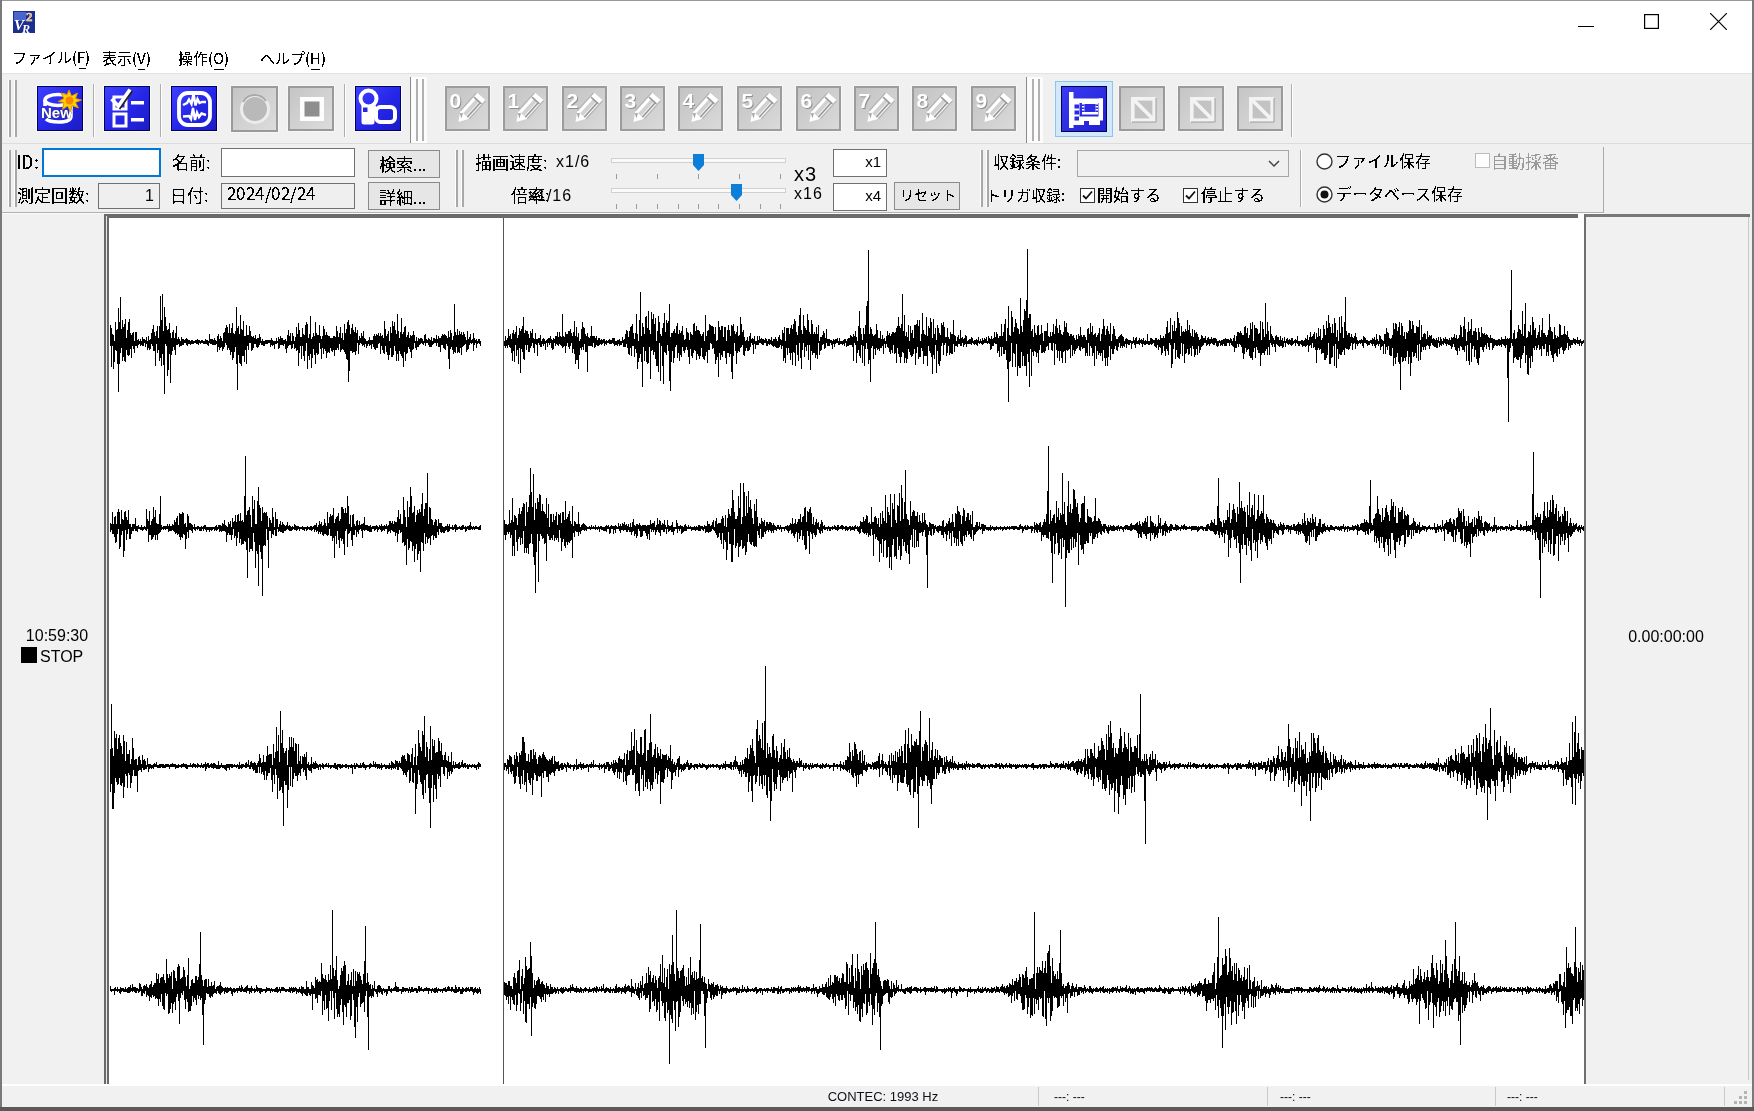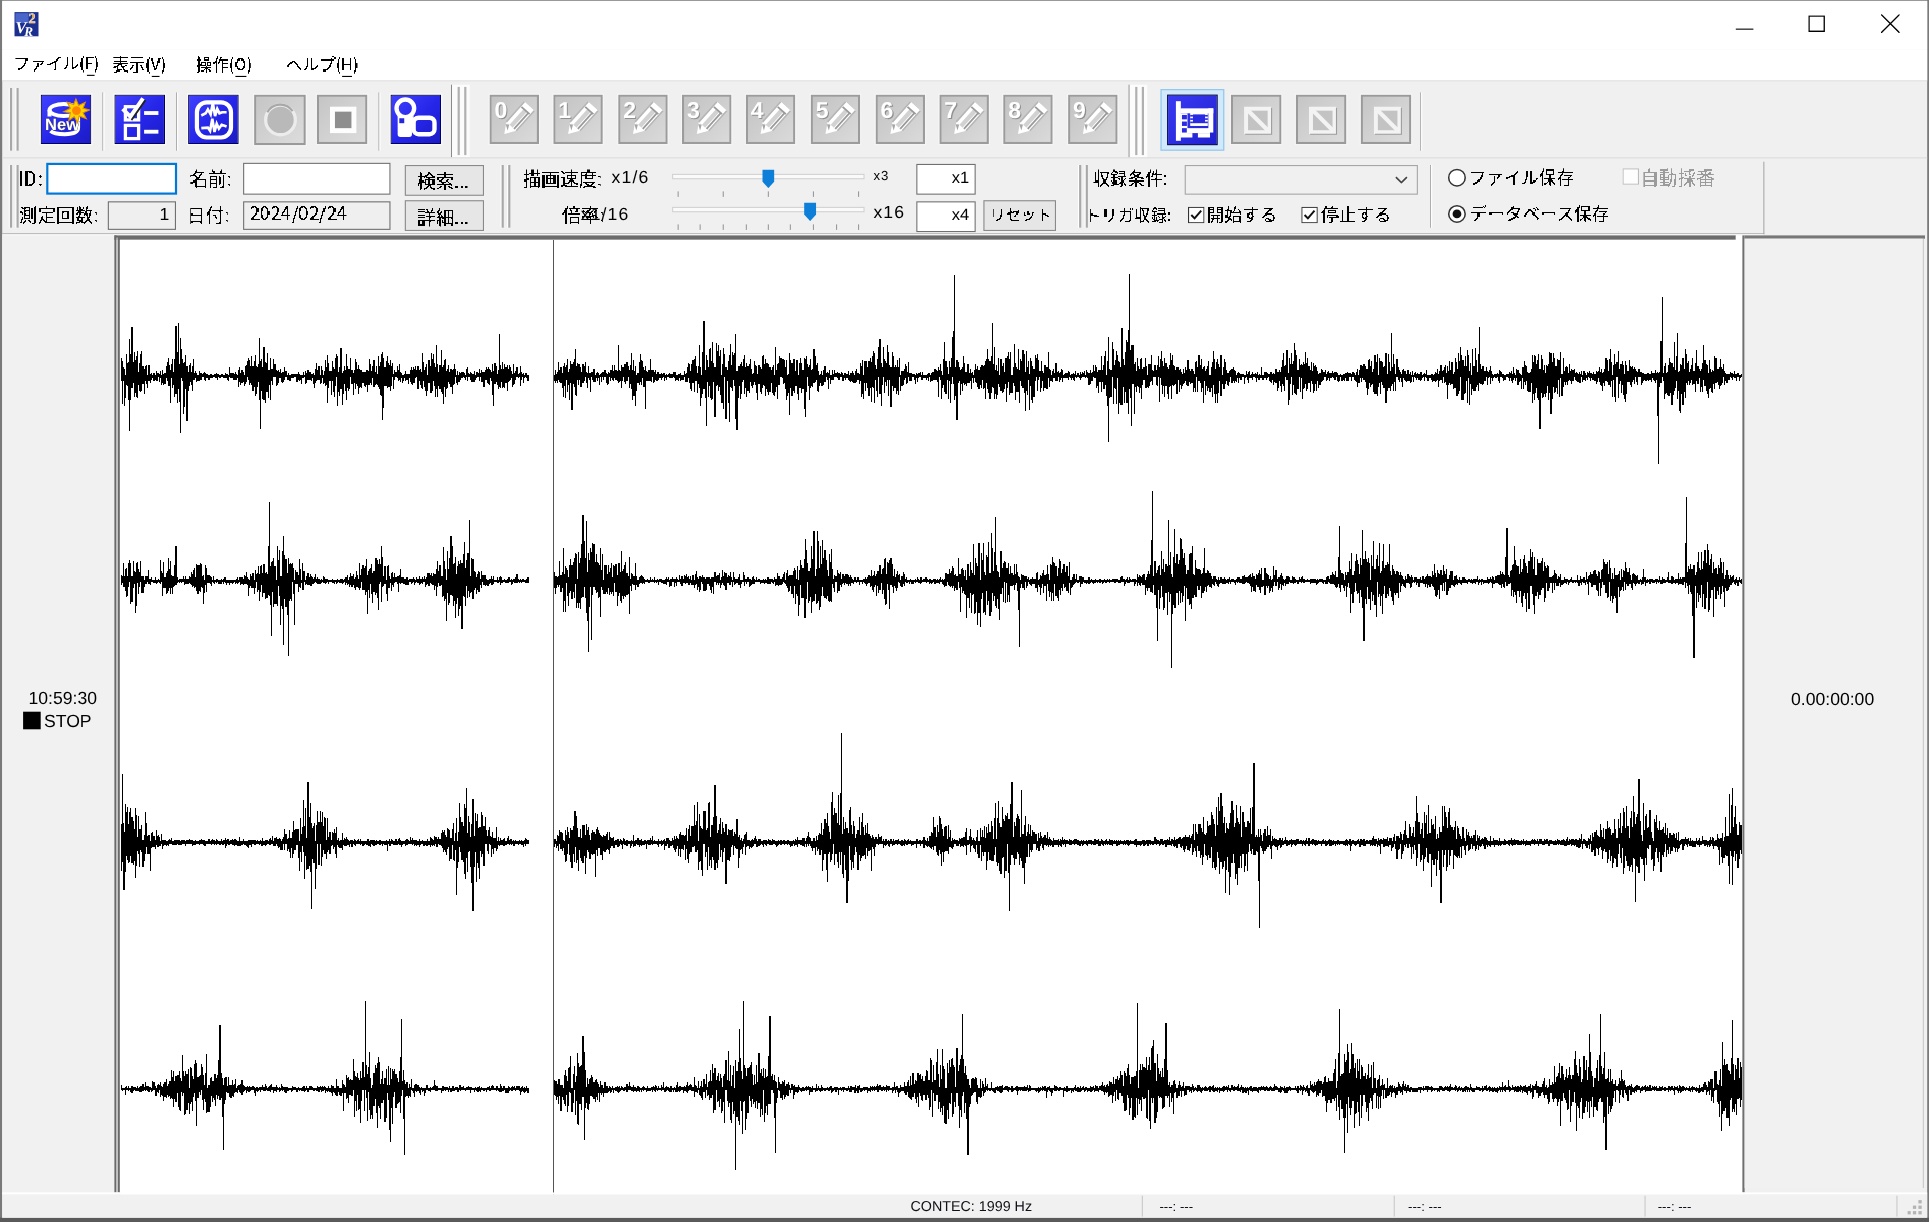--- a/index.html
+++ b/index.html
@@ -394,21 +394,21 @@
 <div class="abs" style="left:693px;top:154px;width:11px;height:17px">
       <svg width="11" height="17" viewBox="0 0 11 17">
         <path d="M0 0H11V11L5.5 17L0 11Z" fill="#0e7fd8"></path>
       </svg>
     </div>
 <div class="abs" style="left:616px;top:174px;width:1px;height:5px;background:#9a9a9a"></div>
 <div class="abs" style="left:657px;top:174px;width:1px;height:5px;background:#9a9a9a"></div>
 <div class="abs" style="left:698px;top:174px;width:1px;height:5px;background:#9a9a9a"></div>
 <div class="abs" style="left:739px;top:174px;width:1px;height:5px;background:#9a9a9a"></div>
 <div class="abs" style="left:780px;top:174px;width:1px;height:5px;background:#9a9a9a"></div>
-<div class="abs" style="left:794px;top:153px;width:30px;height:18px;font-size:12px;letter-spacing:1px">x3</div>
+<div class="abs" style="left:794px;top:163px;width:30px;height:18px;font-size:20px;letter-spacing:1px">x3</div>
 <div class="abs" style="left:833px;top:149px;width:54px;height:28px;background:#fff;border:1px solid #707070"></div>
 <div class="abs" style="left:833px;top:149px;width:48px;height:28px;line-height:26px;text-align:right;font-size:15px">x1</div>
 <div class="abs" style="left:511px;top:187px;width:37px;height:17px">
       <svg width="37" height="17" viewBox="0 0 37 17" shape-rendering="crispEdges">
         <path fill="#000" d="M4 0h1v1h-1zM10 0h2v1h-2zM25 0h1v1h-1zM4 1h1v1h-1zM10 1h2v1h-2zM25 1h1v1h-1zM3 2h2v1h-2zM6 2h10v1h-10zM18 2h15v1h-15zM3 3h1v1h-1zM7 3h1v1h-1zM13 3h1v1h-1zM24 3h2v1h-2zM2 4h2v1h-2zM7 4h2v1h-2zM13 4h1v1h-1zM19 4h1v1h-1zM23 4h2v1h-2zM30 4h2v1h-2zM2 5h2v1h-2zM8 5h1v1h-1zM12 5h2v1h-2zM19 5h2v1h-2zM22 5h2v1h-2zM26 5h2v1h-2zM29 5h2v1h-2zM1 6h3v1h-3zM8 6h1v1h-1zM21 6h1v1h-1zM23 6h4v1h-4zM29 6h1v1h-1zM35 6h2v1h-2zM0 7h2v1h-2zM3 7h1v1h-1zM5 7h11v1h-11zM24 7h2v1h-2zM27 7h1v1h-1zM36 7h1v1h-1zM3 8h1v1h-1zM20 8h2v1h-2zM24 8h1v1h-1zM27 8h4v1h-4zM3 9h1v1h-1zM18 9h3v1h-3zM22 9h7v1h-7zM30 9h2v1h-2zM3 10h1v1h-1zM7 10h8v1h-8zM18 10h1v1h-1zM22 10h4v1h-4zM28 10h1v1h-1zM31 10h2v1h-2zM3 11h1v1h-1zM7 11h1v1h-1zM14 11h1v1h-1zM25 11h1v1h-1zM3 12h1v1h-1zM7 12h1v1h-1zM14 12h1v1h-1zM18 12h15v1h-15zM3 13h1v1h-1zM7 13h1v1h-1zM14 13h1v1h-1zM25 13h1v1h-1zM35 13h2v1h-2zM3 14h1v1h-1zM7 14h1v1h-1zM14 14h1v1h-1zM25 14h1v1h-1zM36 14h1v1h-1zM3 15h1v1h-1zM7 15h8v1h-8zM25 15h1v1h-1zM3 16h1v1h-1zM7 16h1v1h-1zM14 16h1v1h-1zM25 16h1v1h-1z"></path>
       </svg>
     </div>
 <div class="abs" style="left:528px;top:187px;width:60px;height:18px;font-size:16px;letter-spacing:1px">x1/16</div>
 <div class="abs" style="left:611px;top:188px;width:175px;height:5px;background:#fafafa;border:1px solid #d0d0d0"></div>
 <div class="abs" style="left:731px;top:184px;width:11px;height:17px">
@@ -540,21 +540,21 @@
           </g>
 <g transform="translate(0,990)">
             <path d="M110 -4V1M111 -1V2M112 -1V1M113 -1V1M114 -2V5M115 -3V1M116 -1V1M117 -3V2M118 -1V1M119 -1V3M120 -3V4M121 -2V2M122 -2V1M123 -2V2M124 -1V2M125 -3V2M126 -1V2M127 -2V3M128 -3V3M129 -3V3M130 -5V2M131 -2V1M132 -6V2M133 -3V1M134 -3V2M135 -3V3M136 -2V3M137 -2V1M138 -1V3M139 -7V2M140 -6V1M141 -3V6M142 -1V6M143 -4V3M144 -5V4M145 -4V1M146 -6V7M147 -3V5M148 -2V6M149 -5V11M150 -6V7M151 -9V8M152 -3V5M153 -5V7M154 -7V6M155 -7V9M156 -17V8M157 -11V9M158 -16V16M159 -7V9M160 -12V12M161 -13V4M162 -13V16M163 -16V19M164 -10V20M165 -7V3M166 -31V6M167 -16V4M168 -12V24M169 -16V23M170 -14V19M171 -18V13M172 -1V23M173 -20V14M174 -19V12M175 -12V20M176 -9V7M177 -23V4M178 -26V11M179 -24V34M180 -11V8M181 -12V3M182 -13V5M183 -23V1M184 -20V10M185 -13V19M186 -4V9M187 -15V12M188 -32V22M189 -1V21M190 -4V21M191 -10V16M192 -11V6M193 -7V12M194 -7V8M195 -14V10M196 -14V15M197 -10V5M198 -13V9M199 -26V6M200 -58V10M201 -15V8M202 -10V25M203 -4V55M204 -10V14M205 -11V10M206 -11V3M207 -3V4M208 -11V4M209 -4V7M210 -4V8M211 -8V6M212 -4V7M213 -5V4M214 -9V3M215 -1V3M216 -3V4M217 -4V1M218 -4V3M219 -5V4M220 -8V5M221 -4V3M222 -3V2M223 -2V1M224 -2V4M225 -3V2M226 -2V3M227 -3V3M228 -2V2M229 -2V1M230 -3V1M231 -2V4M232 -1V6M233 -2V2M234 -2V3M235 -1V2M236 -2V1M237 -2V3M238 -2V1M239 -4V1M240 -2V2M241 -5V2M242 -3V1M243 -1V2M244 -2V2M245 -3V2M246 -4V3M247 -5V1M248 -2V1M249 -2V4M250 -2V2M251 -4V3M252 -2V1M253 -1V1M254 -2V3M255 -1V2M256 -5V1M257 -3V2M258 -2V1M259 -2V3M260 -2V4M261 -2V2M262 -1V2M263 -1V1M264 -1V1M265 -1V3M266 -3V2M267 -2V1M268 -2V1M269 -2V1M270 -1V3M271 -2V1M272 -1V2M273 -1V1M274 -1V2M275 -2V2M276 -3V2M277 -3V3M278 -1V2M279 -3V1M280 -1V3M281 -3V1M282 -3V1M283 -3V1M284 -2V1M285 -1V2M286 -1V2M287 -1V1M288 -1V2M289 -3V2M290 -2V3M291 -3V1M292 -2V3M293 -3V2M294 -2V2M295 -3V1M296 -2V4M297 -1V2M298 -1V3M299 -3V2M300 -1V3M301 -4V4M302 -3V6M303 -3V3M304 -1V4M305 -1V5M306 -9V6M307 -3V6M308 -3V3M309 -1V5M310 -1V6M311 -8V4M312 -5V20M313 -4V4M314 -2V4M315 -13V9M316 -10V8M317 -11V13M318 -8V5M319 -9V5M320 -8V6M321 -27V1M322 -16V25M323 -12V11M324 -11V20M325 -15V5M326 -10V19M327 -8V18M328 -16V31M329 -10V11M330 -25V1M331 -11V20M332 -80V1M333 -22V8M334 -14V29M335 -20V3M336 -34V19M337 -10V27M338 -1V24M339 -4V27M340 -15V15M341 -22V9M342 -19V22M343 -24V35M344 -29V15M345 -25V17M346 -5V27M347 -9V13M348 -16V13M349 -5V10M350 -10V30M351 -18V26M352 -4V4M353 -21V10M354 -4V37M355 -19V48M356 -9V17M357 -18V32M358 -16V7M359 -18V3M360 -14V17M361 -10V14M362 -6V13M363 -16V12M364 -29V22M365 -64V6M366 -7V1M367 -17V27M368 -8V60M369 -5V7M370 -6V6M371 -1V8M372 -5V6M373 -2V7M374 -9V1M375 -1V2M376 -1V4M377 -4V7M378 -5V2M379 -5V3M380 -4V2M381 -2V4M382 -1V5M383 -2V1M384 -1V3M385 -1V2M386 -1V6M387 -1V4M388 -4V1M389 -4V1M390 -1V2M391 -2V3M392 -1V1M393 -2V1M394 -3V1M395 -8V1M396 -4V2M397 -3V2M398 -3V2M399 -1V1M400 -1V1M401 -1V4M402 -3V2M403 -3V2M404 -2V1M405 -2V2M406 -2V1M407 -2V1M408 -1V3M409 -3V1M410 -1V3M411 -3V2M412 -3V2M413 -1V2M414 -2V1M415 -2V1M416 -2V3M417 -1V3M418 -4V1M419 -4V2M420 -2V1M421 -3V1M422 -1V1M423 -1V2M424 -2V1M425 -2V1M426 -3V1M427 -2V1M428 -2V4M429 -2V1M430 -1V1M431 -1V3M432 -2V1M433 -1V2M434 -2V3M435 -2V3M436 -3V2M437 -1V3M438 -2V1M439 -1V1M440 -1V2M441 -1V1M442 -1V3M443 -2V1M444 -2V1M445 -3V2M446 -1V2M447 -3V1M448 -4V1M449 -3V1M450 -1V1M451 -3V2M452 -3V1M453 -1V2M454 -1V3M455 -5V3M456 -3V3M457 -1V2M458 -3V2M459 -3V1M460 -1V4M461 -1V4M462 -3V4M463 -2V2M464 -1V1M465 -2V2M466 -3V2M467 -2V1M468 -3V1M469 -1V2M470 -3V1M471 -3V1M472 -3V2M473 -1V5M474 -2V3M475 -3V2M476 -1V3M477 -2V4M478 -1V3M479 -3V2M480 -1V4M503 -13V6M504 -8V5M505 -7V6M506 -7V10M507 -5V7M508 -9V14M509 -9V6M510 -4V20M511 -4V7M512 -1V10M513 -13V14M514 -17V15M515 -12V5M516 -7V21M517 -19V15M518 -20V3M519 -30V4M520 -1V21M521 -14V13M522 -21V1M523 -6V24M524 -12V11M525 -33V32M526 -24V33M527 -20V14M528 -21V14M529 -22V19M530 -48V7M531 -34V46M532 -17V17M533 -2V13M534 -10V18M535 -5V19M536 -9V14M537 -10V6M538 -13V6M539 -11V7M540 -6V9M541 -8V12M542 -9V7M543 -6V10M544 -5V4M545 -2V12M546 -7V4M547 -4V5M548 -4V4M549 -1V7M550 -6V4M551 -3V4M552 -3V4M553 -1V3M554 -3V2M555 -2V4M556 -1V3M557 -3V1M558 -1V4M559 -1V1M560 -2V2M561 -3V3M562 -2V4M563 -3V3M564 -1V2M565 -3V1M566 -2V1M567 -1V2M568 -2V2M569 -2V1M570 -5V3M571 -3V1M572 -6V1M573 -3V1M574 -2V2M575 -2V2M576 -4V3M577 -2V2M578 -2V2M579 -1V3M580 -3V2M581 -2V3M582 -1V1M583 -1V3M584 -2V1M585 -3V2M586 -2V1M587 -1V1M588 -1V3M589 -3V2M590 -1V2M591 -1V2M592 -2V1M593 -2V3M594 -3V1M595 -2V2M596 -4V3M597 -3V1M598 -1V2M599 -3V1M600 -1V1M601 -4V2M602 -2V1M603 -6V1M604 -1V3M605 -2V3M606 -3V2M607 -2V1M608 -2V2M609 -1V3M610 -3V3M611 -1V1M612 -1V3M613 -2V1M614 -1V3M615 -4V3M616 -6V3M617 -2V2M618 -3V3M619 -3V2M620 -2V1M621 -2V4M622 -3V2M623 -2V2M624 -4V3M625 -6V4M626 -3V2M627 -4V1M628 -5V1M629 -4V2M630 -2V2M631 -11V7M632 -4V3M633 -3V3M634 -1V4M635 -7V1M636 -1V5M637 -3V6M638 -7V8M639 -2V10M640 -9V3M641 -5V8M642 -14V1M643 -2V6M644 -6V5M645 -7V10M646 -17V8M647 -7V8M648 -23V5M649 -15V22M650 -19V19M651 -8V1M652 -12V12M653 -15V11M654 -7V16M655 -14V9M656 -10V22M657 -2V20M658 -12V12M659 -14V31M660 -26V1M661 -8V11M662 -35V16M663 -7V13M664 -22V28M665 -3V31M666 -13V12M667 -21V23M668 -1V20M669 -26V74M670 -16V25M671 -25V29M672 -55V33M673 -28V11M674 -16V20M675 -9V41M676 -80V12M677 -22V11M678 -19V37M679 -12V27M680 -19V22M681 -20V6M682 -22V11M683 -25V16M684 -14V9M685 -4V14M686 -13V12M687 -5V17M688 -22V11M689 -6V18M690 -33V13M691 -15V25M692 -18V18M693 -12V24M694 -19V1M695 -10V30M696 -18V22M697 -11V15M698 -12V24M699 -30V14M700 -66V14M701 -12V1M702 -14V1M703 -8V4M704 -13V26M705 -7V58M706 -6V13M707 -1V8M708 -11V1M709 -6V2M710 -5V8M711 -7V10M712 -6V5M713 -8V9M714 -3V7M715 -5V5M716 -5V6M717 -6V6M718 -4V1M719 -1V4M720 -5V1M721 -3V9M722 -4V5M723 -2V3M724 -2V3M725 -2V4M726 -4V3M727 -2V1M728 -1V2M729 -1V3M730 -2V2M731 -1V2M732 -2V1M733 -3V2M734 -2V1M735 -3V1M736 -2V5M737 -2V3M738 -1V3M739 -3V3M740 -1V1M741 -1V3M742 -5V2M743 -1V2M744 -3V1M745 -1V2M746 -1V3M747 -4V2M748 -2V2M749 -1V1M750 -1V2M751 -1V1M752 -2V1M753 -1V2M754 -2V2M755 -3V1M756 -3V4M757 -1V3M758 -1V2M759 -2V1M760 -2V3M761 -2V1M762 -1V5M763 -1V1M764 -2V1M765 -1V2M766 -2V1M767 -2V3M768 -2V1M769 -1V1M770 -1V2M771 -3V1M772 -1V3M773 -3V3M774 -3V3M775 -2V1M776 -2V1M777 -2V4M778 -4V4M779 -1V2M780 -3V4M781 -4V1M782 -1V3M783 -1V3M784 -1V2M785 -2V1M786 -2V2M787 -2V1M788 -2V1M789 -2V4M790 -1V2M791 -3V3M792 -2V1M793 -3V2M794 -2V1M795 -3V2M796 -2V1M797 -3V1M798 -5V3M799 -3V3M800 -4V1M801 -2V2M802 -2V2M803 -3V1M804 -2V2M805 -2V1M806 -4V3M807 -3V1M808 -3V2M809 -3V1M810 -1V1M811 -2V4M812 -2V2M813 -6V1M814 -2V4M815 -3V1M816 -3V3M817 -1V7M818 -1V4M819 -4V3M820 -2V2M821 -2V2M822 -6V4M823 -3V5M824 -3V5M825 -6V3M826 -8V7M827 -3V8M828 -12V9M829 -4V10M830 -15V7M831 -5V4M832 -8V9M833 -7V13M834 -15V7M835 -15V16M836 -13V4M837 -14V6M838 -9V10M839 -12V11M840 -7V5M841 -12V10M842 -17V10M843 -16V5M844 -8V8M845 -8V19M846 -28V16M847 -26V1M848 -6V25M849 -22V4M850 -8V11M851 -25V5M852 -36V5M853 -14V18M854 -2V12M855 -22V21M856 -9V17M857 -36V24M858 -21V15M859 -18V31M860 -1V32M861 -24V19M862 -15V27M863 -26V13M864 -20V14M865 -27V4M866 -28V25M867 -22V23M868 -20V12M869 -2V16M870 -37V4M871 -16V15M872 -22V35M873 -27V19M874 -31V25M875 -68V6M876 -27V3M877 -15V22M878 -21V13M879 -13V27M880 -9V60M881 -4V16M882 -1V14M883 -9V6M884 -10V5M885 -10V4M886 -9V3M887 -11V3M888 -10V12M889 -4V14M890 -1V7M891 -9V8M892 -1V7M893 -7V2M894 -5V6M895 -2V4M896 -10V3M897 -3V1M898 -5V2M899 -1V1M900 -1V2M901 -6V1M902 -1V2M903 -1V3M904 -1V4M905 -2V4M906 -2V1M907 -3V2M908 -2V2M909 -3V3M910 -3V4M911 -4V3M912 -1V1M913 -2V1M914 -3V1M915 -3V1M916 -3V2M917 -2V3M918 -2V1M919 -1V1M920 -3V3M921 -1V2M922 -1V1M923 -2V1M924 -3V2M925 -3V5M926 -2V2M927 -2V1M928 -2V2M929 -2V1M930 -2V2M931 -3V2M932 -2V2M933 -2V2M934 -4V1M935 -1V3M936 -4V2M937 -3V2M938 -1V1M939 -1V1M940 -1V1M941 -1V2M942 -1V3M943 -1V2M944 -2V4M945 -1V3M946 -2V2M947 -1V1M948 -3V2M949 -2V1M950 -3V2M951 -1V8M952 -2V3M953 -2V1M954 -3V2M955 -1V3M956 -1V6M957 -1V4M958 -1V1M959 -4V2M960 -3V2M961 -2V1M962 -1V2M963 -2V2M964 -2V1M965 -1V1M966 -1V1M967 -1V7M968 -2V2M969 -1V2M970 -3V3M971 -1V2M972 -1V2M973 -1V1M974 -1V4M975 -1V2M976 -1V3M977 -2V1M978 -4V2M979 -1V2M980 -2V3M981 -1V3M982 -3V3M983 -1V2M984 -2V1M985 -3V1M986 -1V3M987 -2V2M988 -2V1M989 -1V3M990 -1V2M991 -3V3M992 -2V3M993 -2V2M994 -3V1M995 -1V3M996 -4V2M997 -3V2M998 -3V2M999 -1V3M1000 -3V1M1001 -4V2M1002 -6V2M1003 -3V3M1004 -4V5M1005 -2V3M1006 -4V4M1007 -5V3M1008 -3V7M1009 -7V6M1010 -6V5M1011 -5V13M1012 -11V6M1013 -5V3M1014 -9V11M1015 -9V1M1016 -12V9M1017 -8V10M1018 -10V4M1019 -16V4M1020 -13V6M1021 -3V13M1022 -16V20M1023 -15V20M1024 -12V19M1025 -19V5M1026 -23V8M1027 -13V24M1028 -5V17M1029 -11V8M1030 -11V28M1031 -12V25M1032 -12V26M1033 -16V8M1034 -78V24M1035 -1V9M1036 -17V14M1037 -23V10M1038 -17V20M1039 -23V7M1040 -20V9M1041 -19V8M1042 -29V26M1043 -17V27M1044 -22V1M1045 -29V29M1046 -17V36M1047 -37V8M1048 -39V13M1049 -45V8M1050 -24V31M1051 -7V26M1052 -32V21M1053 -19V6M1054 -14V8M1055 -16V7M1056 -11V8M1057 -19V18M1058 -11V17M1059 -27V16M1060 -60V6M1061 -17V8M1062 -4V6M1063 -6V16M1064 -2V4M1065 -4V12M1066 -4V8M1067 -7V23M1068 -8V4M1069 -5V3M1070 -1V8M1071 -4V6M1072 -7V6M1073 -4V2M1074 -2V7M1075 -3V2M1076 -6V2M1077 -1V6M1078 -3V5M1079 -3V5M1080 -3V1M1081 -3V3M1082 -2V2M1083 -2V4M1084 -5V1M1085 -3V3M1086 -1V2M1087 -2V1M1088 -1V2M1089 -4V3M1090 -4V2M1091 -2V3M1092 -1V4M1093 -2V2M1094 -1V1M1095 -2V2M1096 -3V2M1097 -2V2M1098 -1V2M1099 -2V1M1100 -3V3M1101 -2V1M1102 -3V2M1103 -4V3M1104 -1V3M1105 -2V2M1106 -1V2M1107 -2V3M1108 -1V1M1109 -2V4M1110 -1V2M1111 -2V2M1112 -3V3M1113 -3V2M1114 -2V1M1115 -3V1M1116 -2V3M1117 -4V1M1118 -1V2M1119 -1V3M1120 -4V1M1121 -2V2M1122 -3V2M1123 -2V1M1124 -2V1M1125 -3V2M1126 -5V2M1127 -1V2M1128 -2V3M1129 -4V1M1130 -2V4M1131 -1V3M1132 -2V4M1133 -1V4M1134 -2V2M1135 -1V5M1136 -2V1M1137 -3V2M1138 -3V2M1139 -1V3M1140 -2V2M1141 -2V2M1142 -2V2M1143 -1V3M1144 -2V4M1145 -2V1M1146 -2V2M1147 -3V1M1148 -2V1M1149 -3V1M1150 -2V2M1151 -3V1M1152 -2V2M1153 -1V2M1154 -2V2M1155 -3V1M1156 -2V2M1157 -1V2M1158 -2V2M1159 -5V2M1160 -3V1M1161 -2V1M1162 -1V3M1163 -1V3M1164 -3V4M1165 -2V3M1166 -2V1M1167 -1V2M1168 -3V4M1169 -1V4M1170 -2V4M1171 -2V2M1172 -3V1M1173 -2V2M1174 -1V1M1175 -1V1M1176 -1V1M1177 -1V1M1178 -3V1M1179 -1V2M1180 -3V4M1181 -1V1M1182 -4V2M1183 -3V1M1184 -2V5M1185 -4V2M1186 -2V1M1187 -1V3M1188 -3V2M1189 -4V4M1190 -1V6M1191 -7V1M1192 -4V2M1193 -5V3M1194 -3V4M1195 -6V3M1196 -4V2M1197 -6V7M1198 -7V5M1199 -9V6M1200 -7V4M1201 -7V1M1202 -5V7M1203 -6V6M1204 -11V6M1205 -12V11M1206 -6V21M1207 -6V13M1208 -10V10M1209 -7V10M1210 -7V13M1211 -7V9M1212 -15V9M1213 -18V11M1214 -27V8M1215 -1V20M1216 -7V5M1217 -33V16M1218 -73V28M1219 -12V10M1220 -14V18M1221 -15V26M1222 -32V58M1223 -25V26M1224 -26V14M1225 -41V40M1226 -34V7M1227 -15V17M1228 -18V24M1229 -42V17M1230 -32V11M1231 -19V35M1232 -24V23M1233 -10V22M1234 -27V12M1235 -16V21M1236 -27V34M1237 -9V5M1238 -22V26M1239 -20V15M1240 -12V5M1241 -15V12M1242 -9V21M1243 -13V17M1244 -23V29M1245 -10V13M1246 -11V8M1247 -22V11M1248 -1V18M1249 -25V5M1250 -10V4M1251 -1V17M1252 -8V6M1253 -9V18M1254 -13V7M1255 -3V17M1256 -4V6M1257 -9V1M1258 -4V9M1259 -5V1M1260 -1V8M1261 -10V6M1262 -1V6M1263 -3V5M1264 -4V3M1265 -3V7M1266 -4V4M1267 -1V3M1268 -3V4M1269 -1V8M1270 -2V5M1271 -6V2M1272 -5V2M1273 -3V4M1274 -2V3M1275 -5V5M1276 -7V1M1277 -3V2M1278 -5V2M1279 -2V4M1280 -4V2M1281 -1V3M1282 -2V3M1283 -2V1M1284 -1V3M1285 -1V3M1286 -1V3M1287 -1V3M1288 -1V3M1289 -1V3M1290 -2V1M1291 -2V4M1292 -2V1M1293 -1V1M1294 -3V2M1295 -1V1M1296 -3V1M1297 -3V1M1298 -3V3M1299 -3V1M1300 -2V1M1301 -3V3M1302 -2V2M1303 -1V1M1304 -1V2M1305 -1V1M1306 -1V1M1307 -1V3M1308 -1V2M1309 -3V3M1310 -3V1M1311 -2V2M1312 -1V2M1313 -2V2M1314 -3V1M1315 -2V1M1316 -3V2M1317 -2V2M1318 -3V3M1319 -5V2M1320 -2V1M1321 -1V1M1322 -2V1M1323 -4V2M1324 -3V1M1325 -1V3M1326 -2V2M1327 -3V1M1328 -1V2M1329 -2V1M1330 -1V3M1331 -2V2M1332 -3V3M1333 -3V1M1334 -2V3M1335 -2V1M1336 -1V3M1337 -5V1M1338 -2V2M1339 -1V3M1340 -1V3M1341 -1V1M1342 -3V1M1343 -2V1M1344 -2V1M1345 -2V2M1346 -1V2M1347 -1V1M1348 -3V3M1349 -1V2M1350 -3V1M1351 -4V2M1352 -1V2M1353 -2V1M1354 -3V3M1355 -2V2M1356 -1V2M1357 -2V3M1358 -1V3M1359 -2V2M1360 -1V3M1361 -2V4M1362 -1V2M1363 -3V1M1364 -2V3M1365 -2V1M1366 -6V3M1367 -2V1M1368 -3V2M1369 -4V3M1370 -2V1M1371 -8V1M1372 -3V3M1373 -2V2M1374 -1V1M1375 -4V1M1376 -2V1M1377 -2V3M1378 -3V2M1379 -2V3M1380 -3V3M1381 -2V2M1382 -4V3M1383 -3V1M1384 -2V4M1385 -3V2M1386 -3V3M1387 -4V3M1388 -2V4M1389 -2V5M1390 -3V2M1391 -5V4M1392 -1V3M1393 -4V9M1394 -3V7M1395 -3V1M1396 -5V1M1397 -7V4M1398 -3V4M1399 -3V8M1400 -2V6M1401 -2V4M1402 -5V3M1403 -7V5M1404 -10V8M1405 -2V5M1406 -4V5M1407 -1V9M1408 -2V14M1409 -9V12M1410 -4V4M1411 -6V9M1412 -5V12M1413 -21V9M1414 -6V8M1415 -11V9M1416 -12V15M1417 -15V12M1418 -24V9M1419 -10V34M1420 -21V11M1421 -14V4M1422 -8V8M1423 -11V10M1424 -18V13M1425 -10V19M1426 -13V18M1427 -20V1M1428 -13V30M1429 -9V15M1430 -13V12M1431 -27V3M1432 -35V13M1433 -22V38M1434 -15V15M1435 -12V17M1436 -27V26M1437 -20V12M1438 -6V8M1439 -9V27M1440 -30V22M1441 -17V16M1442 -26V11M1443 -8V21M1444 -20V12M1445 -50V26M1446 -34V11M1447 -16V16M1448 -12V7M1449 -2V25M1450 -10V16M1451 -19V19M1452 -26V20M1453 -7V12M1454 -31V9M1455 -68V8M1456 -21V12M1457 -14V12M1458 -19V31M1459 -34V25M1460 -9V55M1461 -10V7M1462 -18V23M1463 -6V15M1464 -18V21M1465 -7V18M1466 -9V15M1467 -5V8M1468 -5V2M1469 -8V12M1470 -3V1M1471 -5V2M1472 -10V13M1473 -7V5M1474 -17V1M1475 -9V7M1476 -7V8M1477 -8V1M1478 -4V4M1479 -2V5M1480 -3V11M1481 -4V1M1482 -3V5M1483 -5V5M1484 -2V3M1485 -1V3M1486 -2V4M1487 -3V2M1488 -4V3M1489 -4V1M1490 -3V1M1491 -1V4M1492 -2V2M1493 -3V2M1494 -2V1M1495 -3V1M1496 -4V3M1497 -2V2M1498 -3V2M1499 -2V2M1500 -4V2M1501 -1V2M1502 -3V1M1503 -2V1M1504 -3V2M1505 -2V1M1506 -3V2M1507 -1V2M1508 -1V2M1509 -3V2M1510 -2V2M1511 -3V1M1512 -1V1M1513 -2V2M1514 -2V2M1515 -1V1M1516 -1V1M1517 -3V3M1518 -3V1M1519 -2V2M1520 -3V1M1521 -1V2M1522 -3V5M1523 -2V1M1524 -2V1M1525 -3V2M1526 -1V4M1527 -4V2M1528 -3V4M1529 -2V3M1530 -3V2M1531 -2V1M1532 -1V2M1533 -2V1M1534 -1V1M1535 -1V2M1536 -3V2M1537 -1V3M1538 -2V1M1539 -3V3M1540 -2V1M1541 -1V2M1542 -2V3M1543 -1V2M1544 -1V4M1545 -4V4M1546 -1V3M1547 -2V2M1548 -2V3M1549 -5V3M1550 -6V1M1551 -4V5M1552 -2V3M1553 -7V2M1554 -6V5M1555 -9V1M1556 -9V11M1557 -9V7M1558 -1V13M1559 -16V2M1560 -16V1M1561 -5V12M1562 -4V14M1563 -8V25M1564 -18V11M1565 -3V38M1566 -43V23M1567 -22V20M1568 -27V20M1569 -22V17M1570 -23V26M1571 -17V26M1572 -16V34M1573 -14V10M1574 -28V8M1575 -63V21M1576 -23V18M1577 -8V21M1578 -22V14M1579 -18V24M1580 -28V9M1581 -10V8M1582 -25V16M1583 -20V10" fill="none"></path>
           </g>
 </g>
 <line x1="503.5" y1="218" x2="503.5" y2="1086" stroke="#555" stroke-width="1"></line>
 </svg>
     </div>
 <div class="abs" style="left:2px;top:1084px;width:1750px;height:2px;background:#fff"></div>
 <div class="abs" style="left:2px;top:1086px;width:1750px;height:21px;background:#f1f1f1"></div>
-<div class="abs" style="left:783px;top:1089px;width:200px;height:16px;font-size:13px;color:#101018;text-align:center">CONTEC: 1999 Hz</div>
+<div class="abs" style="left:783px;top:1089px;width:200px;height:16px;font-size:13px;color:#101018;text-align:center">CONTEC: 1993 Hz</div>
 <div class="abs" style="left:1038px;top:1087px;width:1px;height:19px;background:#c9c9c9"></div>
 <div class="abs" style="left:1267px;top:1087px;width:1px;height:19px;background:#c9c9c9"></div>
 <div class="abs" style="left:1495px;top:1087px;width:1px;height:19px;background:#c9c9c9"></div>
 <div class="abs" style="left:1724px;top:1087px;width:1px;height:19px;background:#c9c9c9"></div>
 <div class="abs" style="left:1054px;top:1090px;width:80px;height:14px;font-size:12px;color:#101018">---: ---</div>
 <div class="abs" style="left:1280px;top:1090px;width:80px;height:14px;font-size:12px;color:#101018">---: ---</div>
 <div class="abs" style="left:1507px;top:1090px;width:80px;height:14px;font-size:12px;color:#101018">---: ---</div>
 <div class="abs" style="left:1734px;top:1091px;width:15px;height:15px">
       <svg width="15" height="15" viewBox="0 0 15 15">
         <g fill="#b4b4b4">

